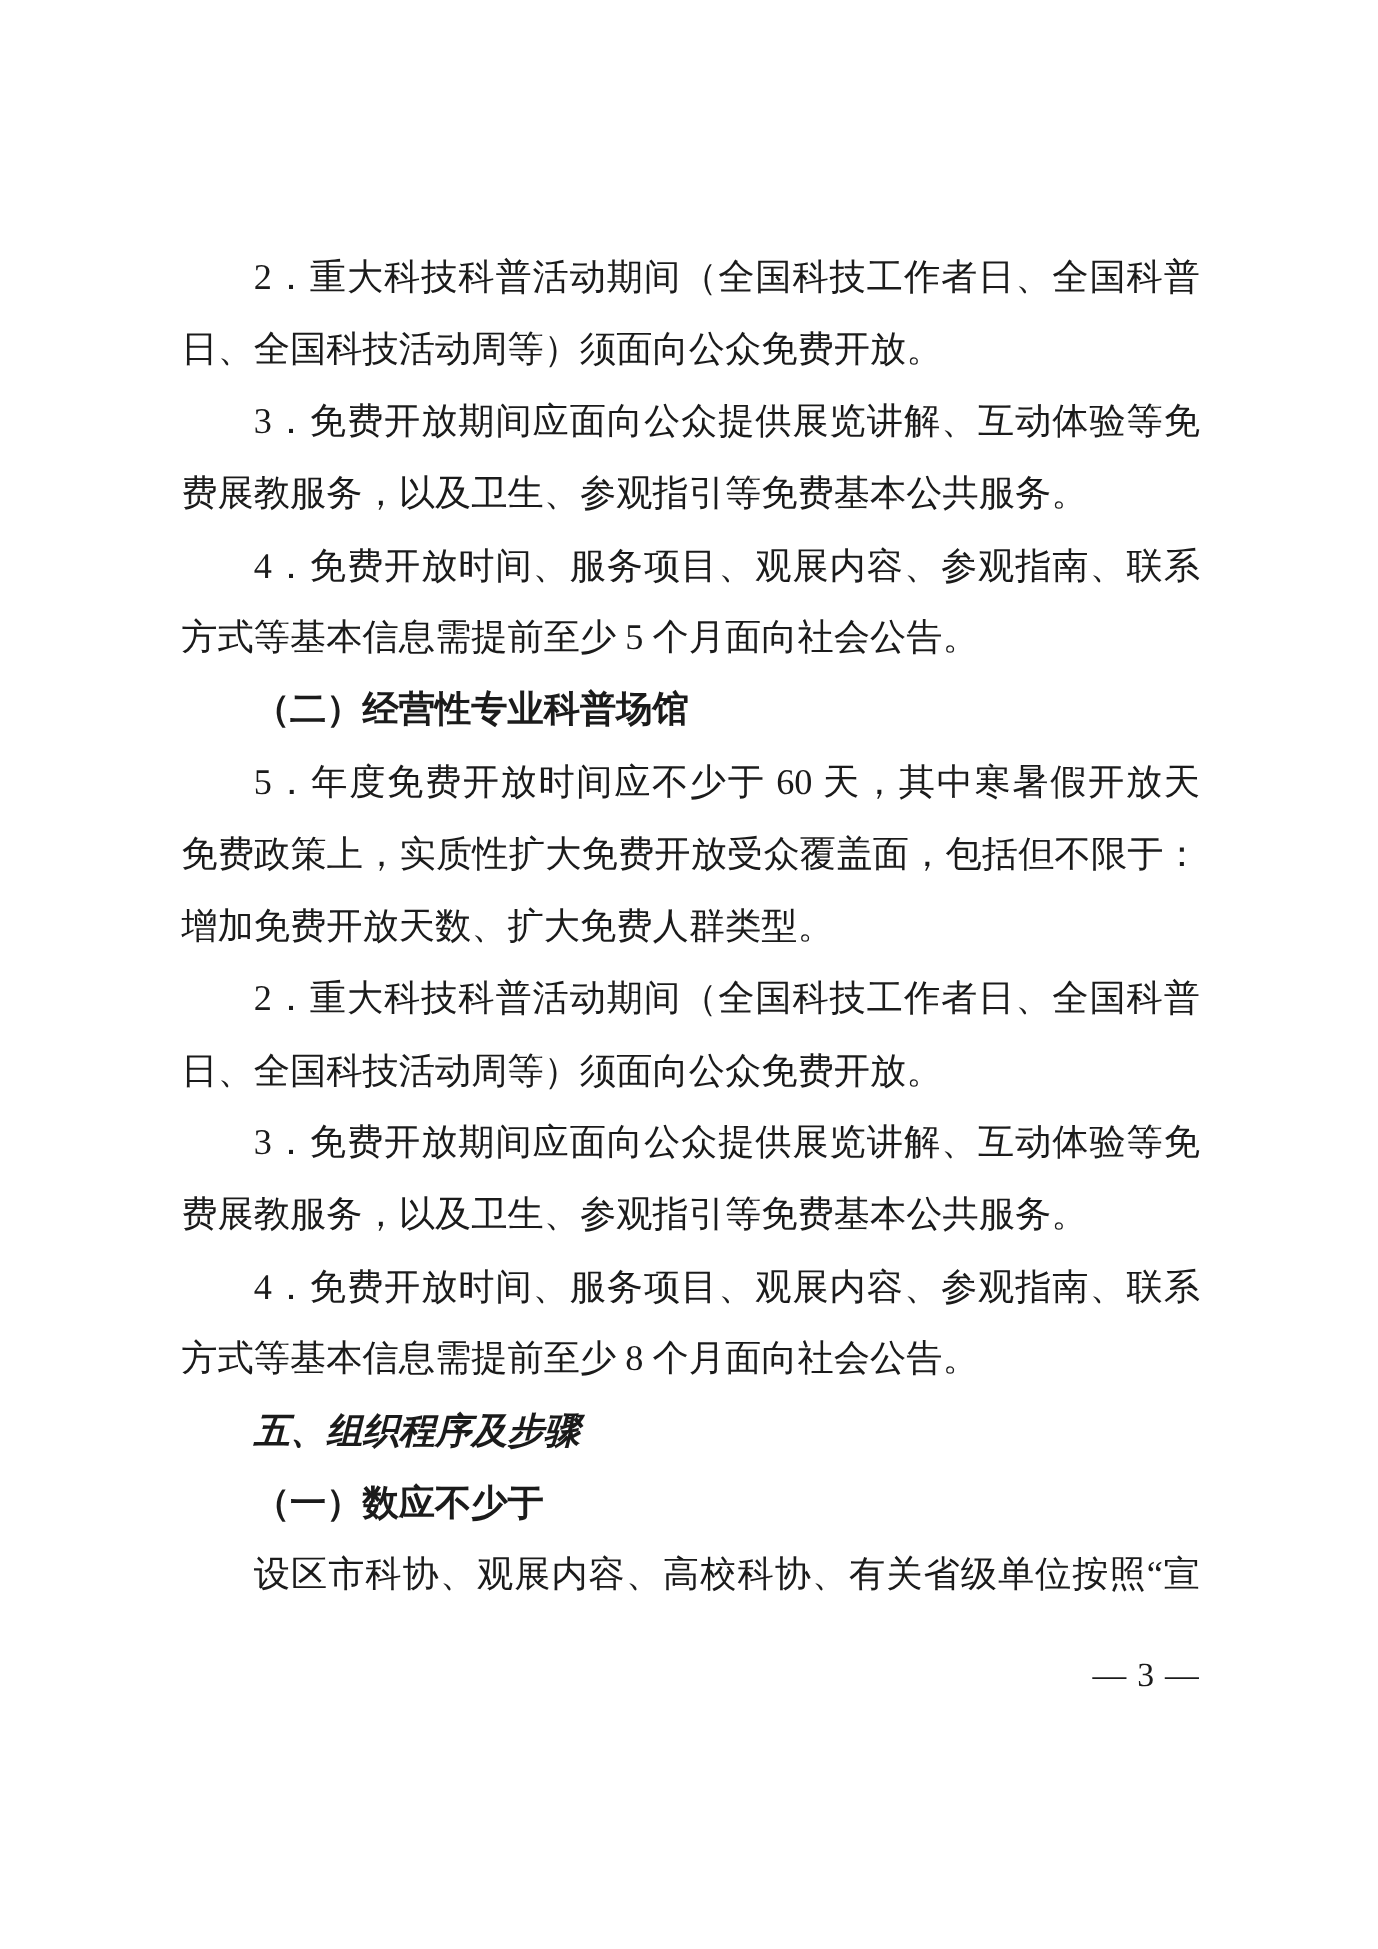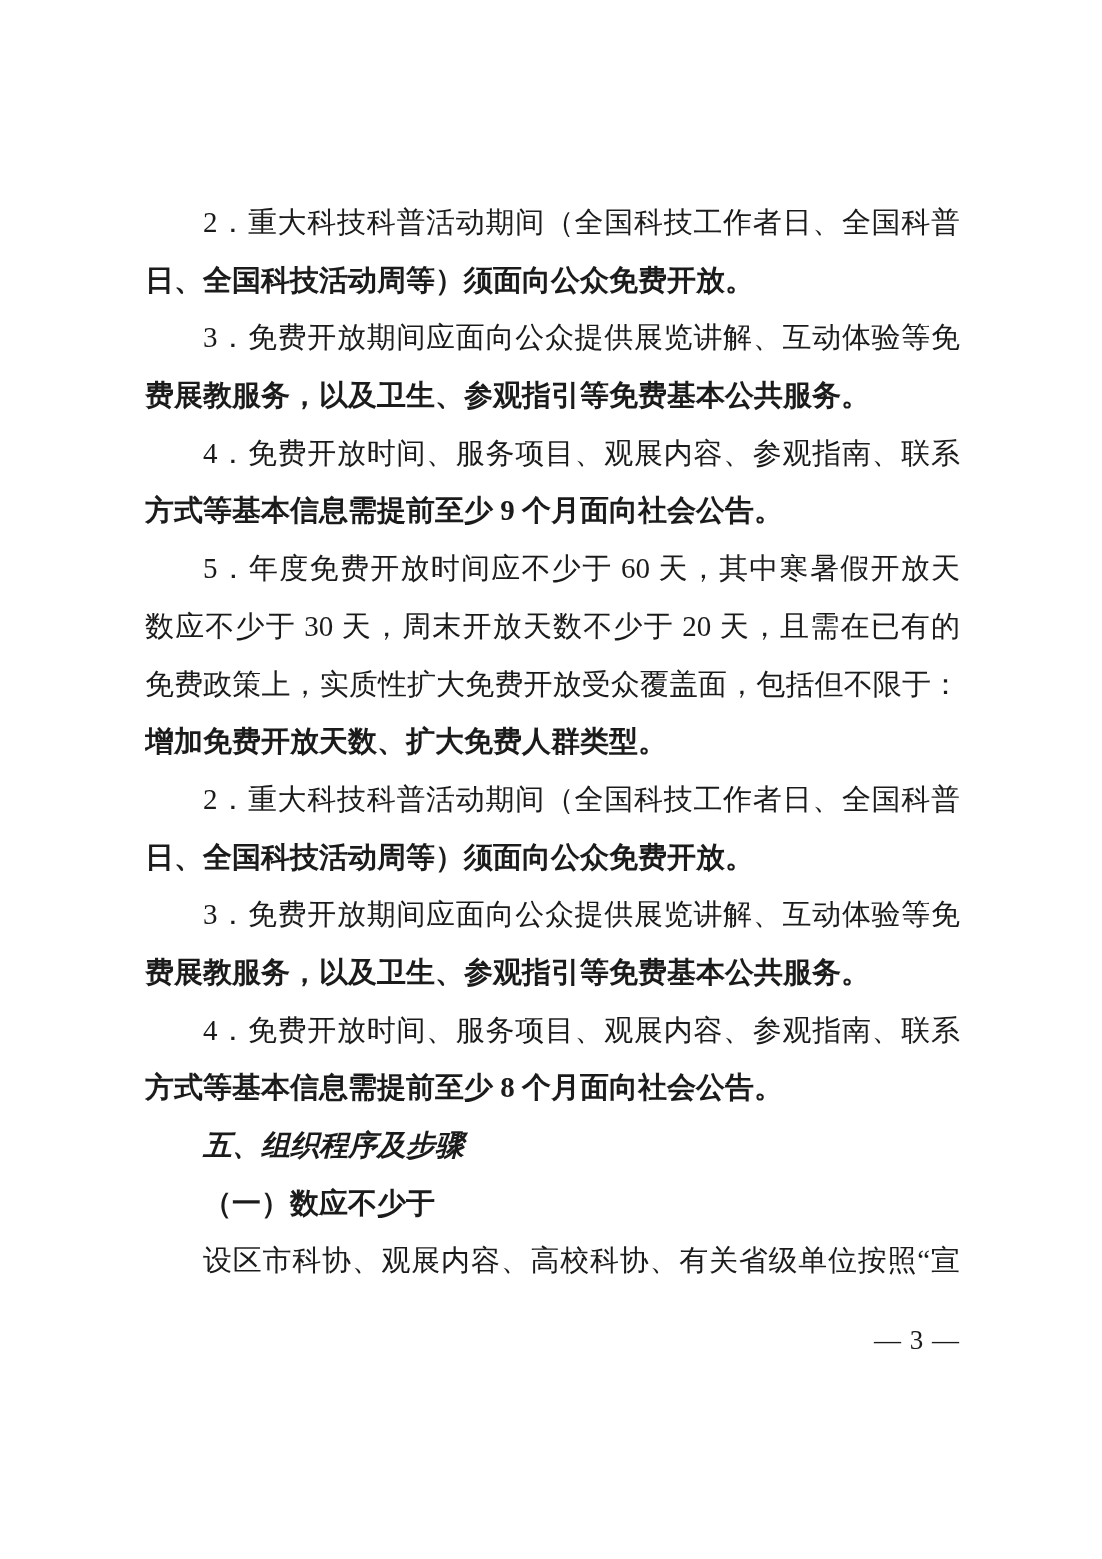--- a/index.html
+++ b/index.html
@@ -26,21 +26,20 @@
   }
   
   .full {
     text-align: justify;
     text-align-last: justify;
   }
   
   .end {
     text-align: center;
     text-align-last: left;
-    font-weight: bold;
   }
   
   .indent {
     padding-left: 58px;
   }
   
   .kai-heading {
     font-weight: 600;
     text-align: left;
     text-align-last: left;
@@ -65,23 +64,23 @@
 </head>
 <body>
 
 <div class="page">
 
   <div class="line full indent">2．重大科技科普活动期间（全国科技工作者日、全国科普</div>
   <div class="line end">日、全国科技活动周等）须面向公众免费开放。</div>
   <div class="line full indent">3．免费开放期间应面向公众提供展览讲解、互动体验等免</div>
   <div class="line end">费展教服务，以及卫生、参观指引等免费基本公共服务。</div>
   <div class="line full indent">4．免费开放时间、服务项目、观展内容、参观指南、联系</div>
-  <div class="line end">方式等基本信息需提前至少 9 个月面向社会公告。</div>
+  <div class="line end">方式等基本信息需提前至少 5 个月面向社会公告。</div>
+  <div class="line kai-heading indent">（二）经营性专业科普场馆</div>
   <div class="line full indent">5．年度免费开放时间应不少于 60 天，其中寒暑假开放天</div>
-  <div class="line full">数应不少于 30 天，周末开放天数不少于 20 天，且需在已有的</div>
   <div class="line full">免费政策上，实质性扩大免费开放受众覆盖面，包括但不限于：</div>
   <div class="line end">增加免费开放天数、扩大免费人群类型。</div>
   <div class="line full indent">2．重大科技科普活动期间（全国科技工作者日、全国科普</div>
   <div class="line end">日、全国科技活动周等）须面向公众免费开放。</div>
   <div class="line full indent">3．免费开放期间应面向公众提供展览讲解、互动体验等免</div>
   <div class="line end">费展教服务，以及卫生、参观指引等免费基本公共服务。</div>
   <div class="line full indent">4．免费开放时间、服务项目、观展内容、参观指南、联系</div>
   <div class="line end">方式等基本信息需提前至少 8 个月面向社会公告。</div>
   <div class="line hei-heading indent">五、组织程序及步骤</div>
   <div class="line kai-heading indent">（一）数应不少于</div>

